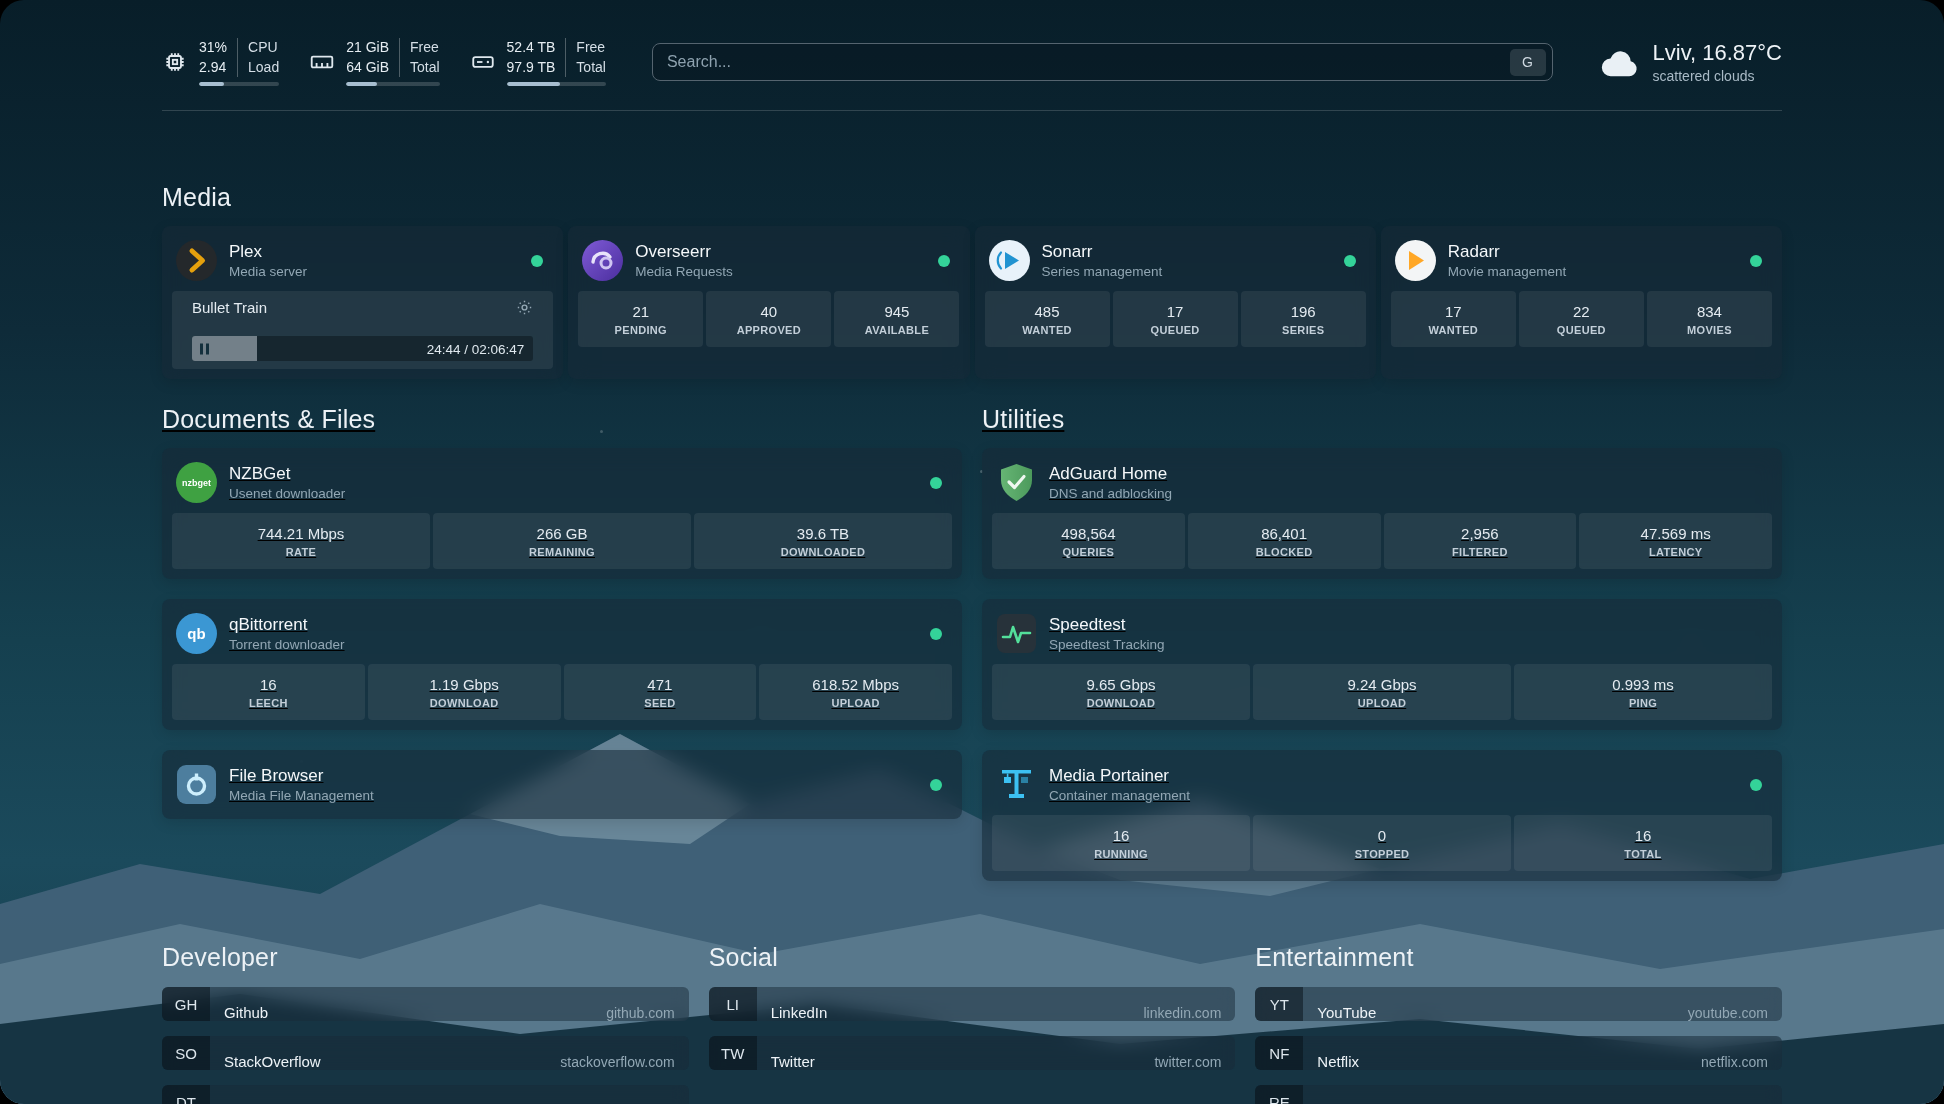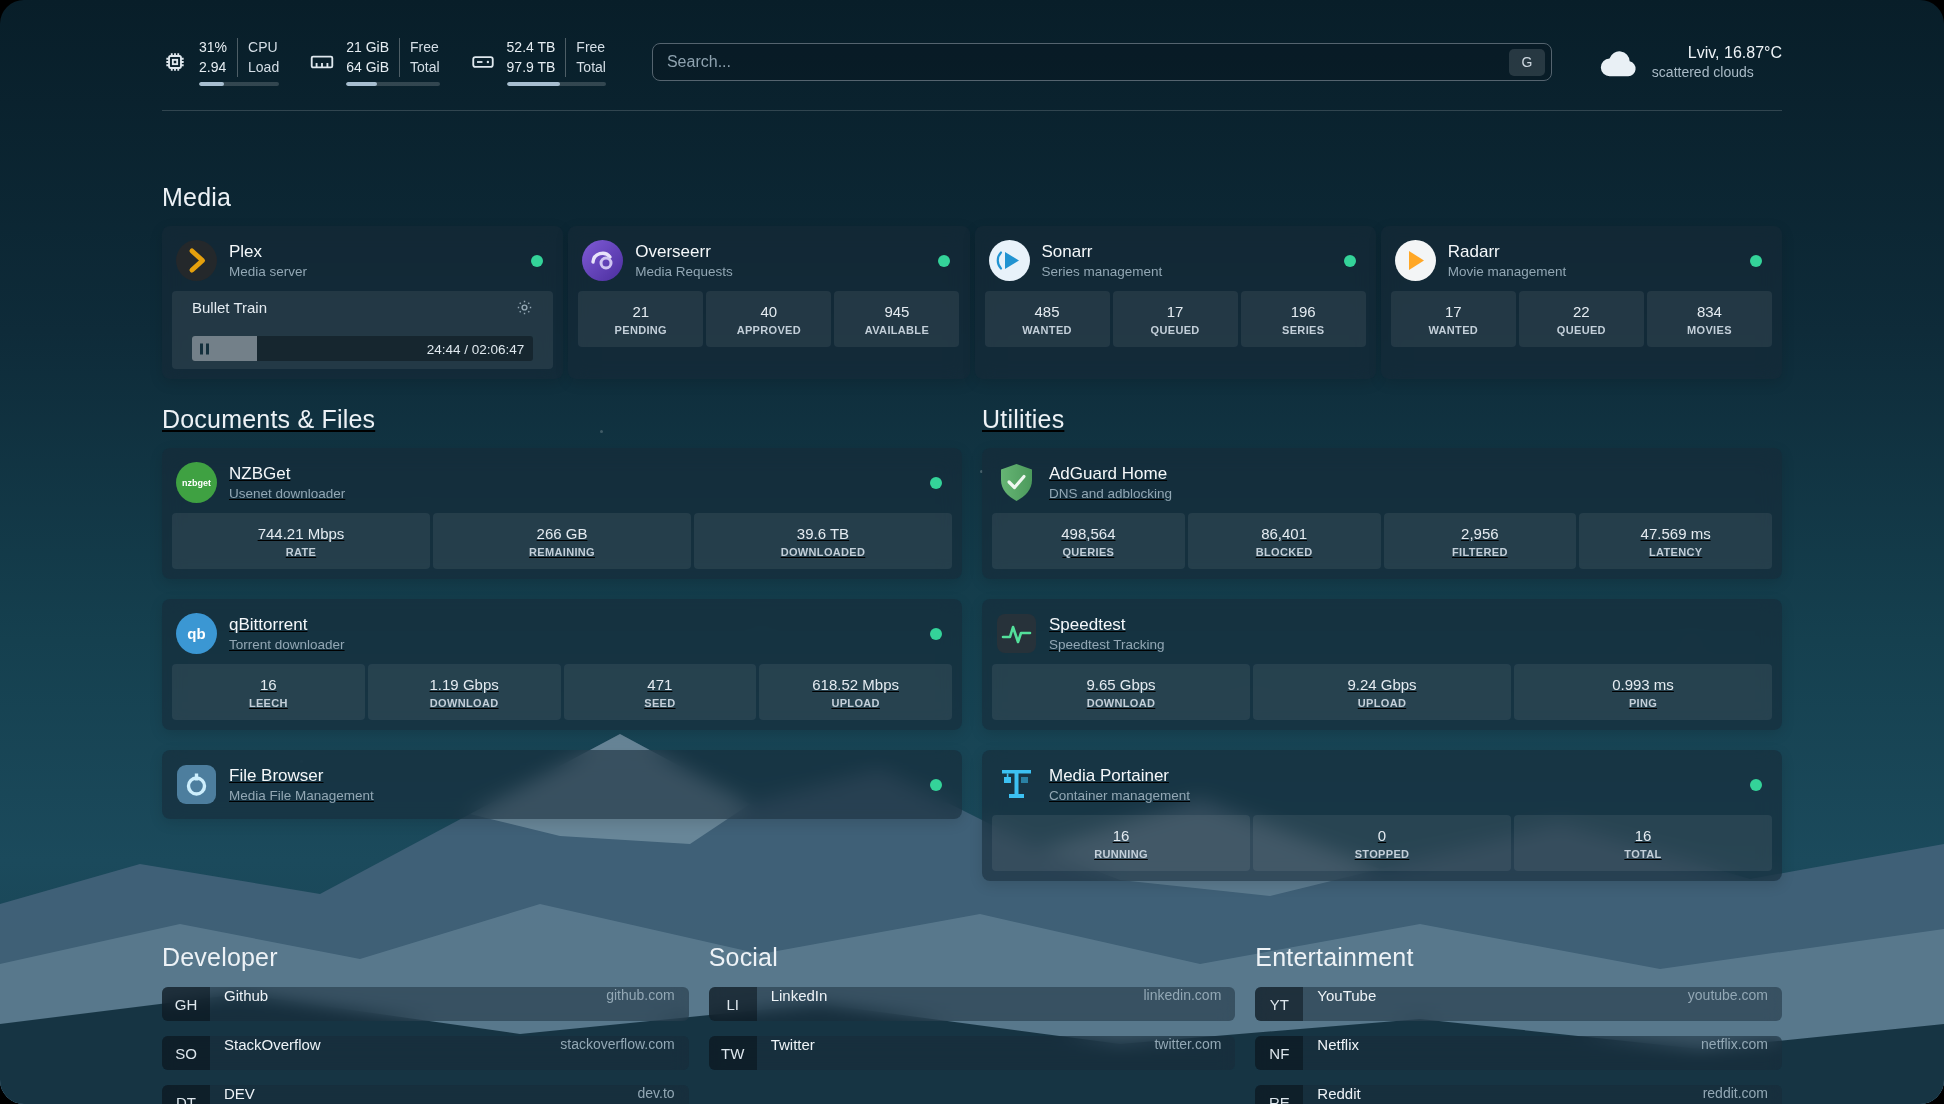--- a/index.html
+++ b/index.html
@@ -30,21 +30,21 @@
 
   .search { flex:1; display:flex; align-items:center; height:38px; margin:0 16px; padding:0 6px 0 14px;
     border:1px solid #55646f; border-radius:8px; background:rgba(8,20,28,.35); }
   .search input { flex:1; background:transparent; border:none; outline:none; color:#e7edf2; font-size:16px; font-family:inherit; }
   .search input::placeholder { color:#8ea2af; }
   .search-provider { width:36px; height:27px; border-radius:5px; background:rgba(255,255,255,.13); color:#cfd9e1;
     font-size:14px; display:flex; align-items:center; justify-content:center; cursor:pointer; }
 
   .weather { display:flex; align-items:center; gap:12px; }
   .weather-icon { width:42px; height:30px; }
-  .weather-loc { font-size:16px; color:#eef3f7;margin-left:36px; }
+  .weather-loc { font-size:22px; color:#eef3f7; }
   .weather-cond { font-size:14px; color:#a9bac6; margin-top:2px; }
 
   
   .group-title { font-size:25px; font-weight:500; color:#edf2f6; letter-spacing:.2px; }
   .media-section { margin-top:72px; }
   .cards-4 { display:grid; grid-template-columns:repeat(4,1fr); gap:5px; margin-top:14px; }
   .two-col { display:grid; grid-template-columns:1fr 1fr; gap:20px; margin-top:26px; align-items:start;text-decoration:underline; }
   .col .group-title { margin-bottom:14px; }
   .col .card + .card { margin-top:20px; }
 
@@ -70,21 +70,21 @@
   .player-title { font-size:15px; color:#e4ebf1; }
   .gear-icon { width:17px; height:17px; margin-left:auto; }
   .player-bar { position:relative; margin-top:20px; height:25px; border-radius:3px; background:rgba(6,16,22,.45); overflow:hidden; }
   .player-fill { position:absolute; top:0; bottom:0; left:0; background:rgba(230,240,246,.45); }
   .pause { position:absolute; left:8px; top:50%; transform:translateY(-50%); display:flex; gap:3px; }
   .pause span { width:3px; height:11px; background:#14303d; }
   .player-time { position:absolute; right:9px; top:50%; transform:translateY(-50%); font-size:13.5px; color:#dfe8ee; }
 
   
   .bm-grid { display:grid; grid-template-columns:repeat(3,1fr); gap:20px; margin-top:62px; padding-bottom:36px; align-items:start; }
-  .bm-row { display:flex; align-items:flex-start; height:34px; margin-top:15px; background:rgba(23,42,55,.5);
+  .bm-row { display:flex; align-items:flex-end; height:34px; margin-top:15px; background:rgba(23,42,55,.5);
     border-radius:6px; overflow:hidden; cursor:pointer; backdrop-filter:blur(8px); }
   .bm-abbr { width:48px; align-self:stretch; flex:none; background:rgba(6,15,22,.5); color:#dde6ec; font-size:15px;
     display:flex; align-items:center; justify-content:center; }
   .bm-name { margin-left:14px; font-size:15px; color:#eef3f7; }
   .bm-domain { margin-left:auto; margin-right:14px; font-size:14px; color:#93a8b5; }
 </style>
 </head>
 <body>
 
 <div class="screen">

